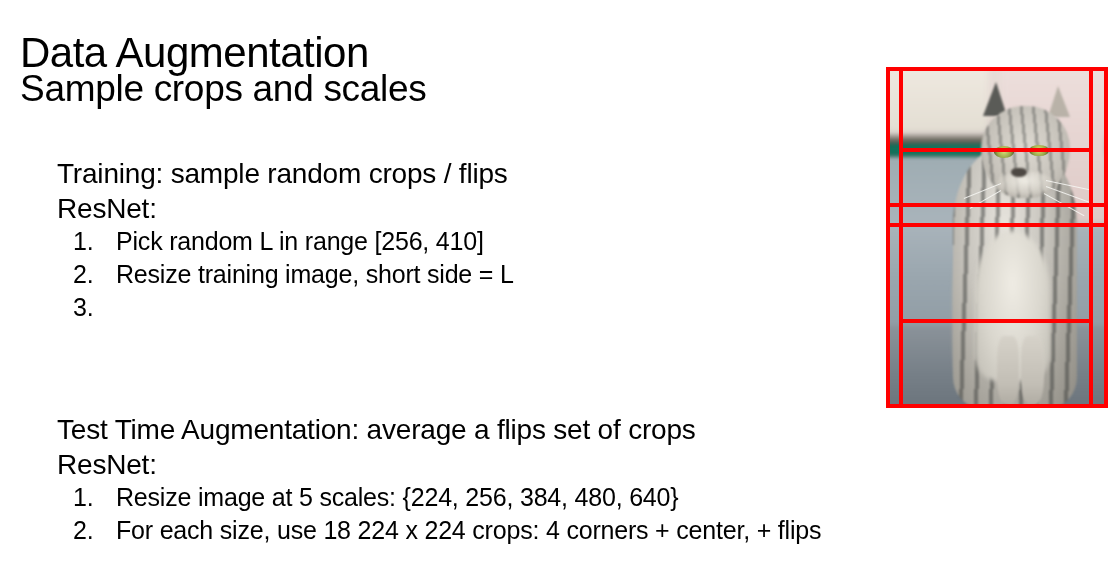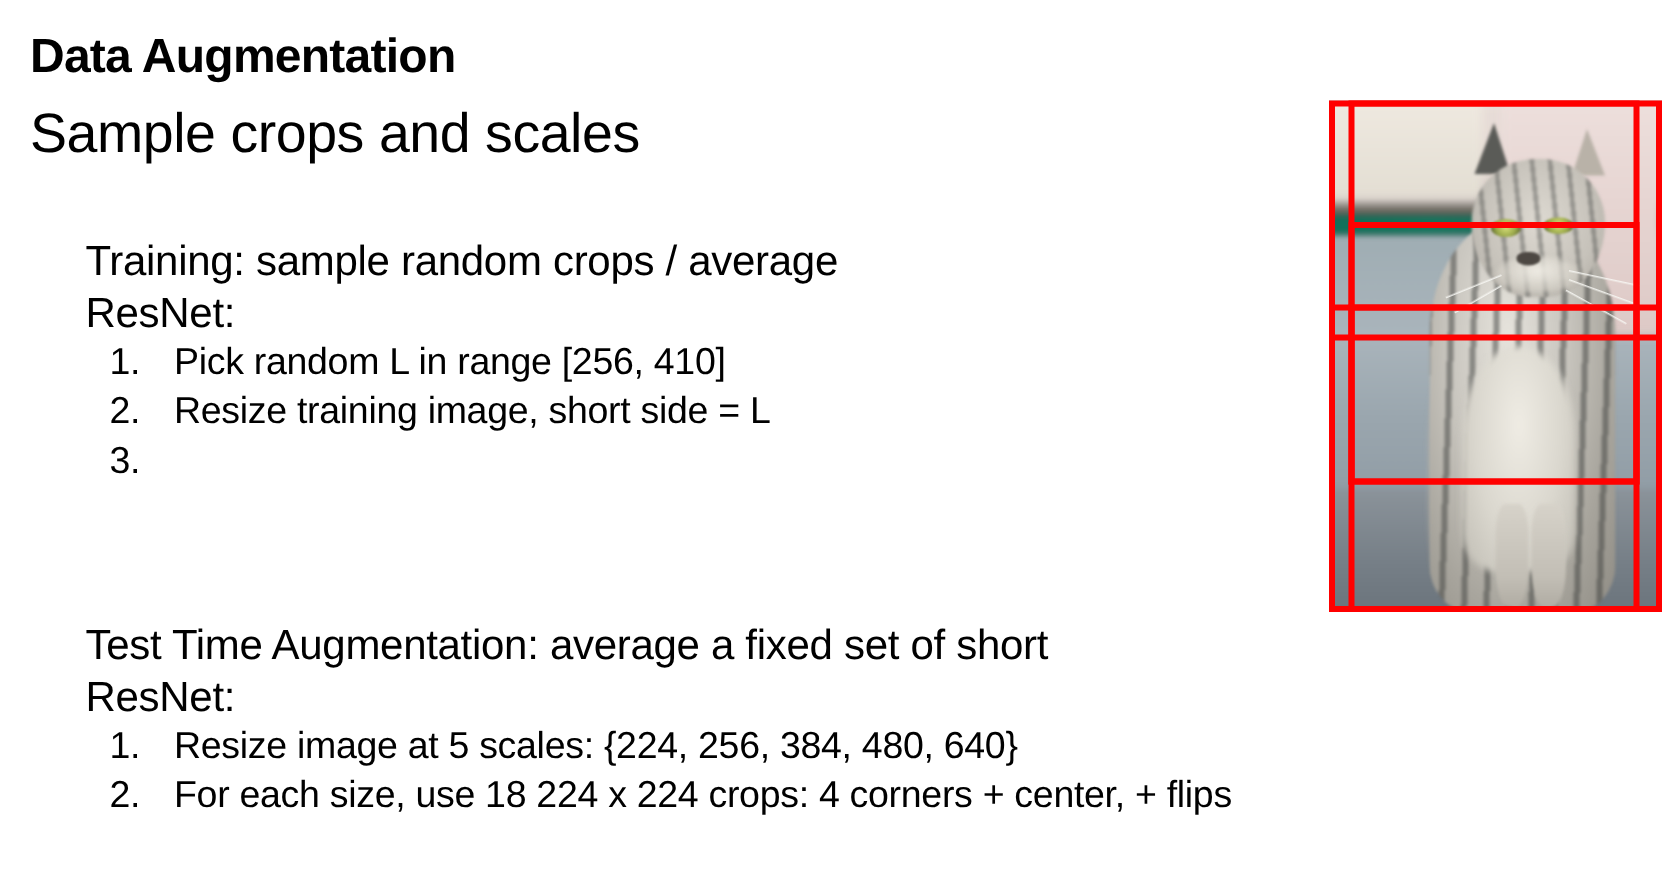--- a/index.html
+++ b/index.html
@@ -14,24 +14,24 @@
     overflow: hidden;
     font-family: "Liberation Sans", sans-serif;
     color: #000000;
     -webkit-font-smoothing: antialiased;
   }
 
   
   .slide-title {
     position: absolute;
     left: 20px;
-    top: 9px;
-    font-size: 32px;
+    top: 25px;
+    font-size: 42px;
     line-height: 56px;
-    font-weight: 700;
+    font-weight: 400;
     letter-spacing: -0.5px;
     white-space: nowrap;
   }
   .slide-subtitle {
     position: absolute;
     left: 20px;
     top: 66px;
     font-size: 37px;
     line-height: 46px;
     font-weight: 400;
@@ -267,39 +267,39 @@
 </style>
 </head>
 <body>
 
 <div class="slide-title">Data Augmentation</div>
 
 <div class="slide-subtitle">Sample crops and scales</div>
 
 <div class="block block-training">
   <div class="lead">
-    <b>Training</b><span>: sample random crops / average</span>
+    <b>Training</b><span>: sample random crops / flips</span>
   </div>
   <div class="sublabel">ResNet:</div>
   <ol class="steps">
     <li>
       <span class="num">1.</span><span>Pick random L in range [256, 410]</span>
     </li>
     <li>
       <span class="num">2.</span><span>Resize training image, short side = L</span>
     </li>
     <li>
       <span class="num">3.</span>
     </li>
   </ol>
 </div>
 
 <div class="block block-tta">
   <div class="lead">
-    <b>Test Time Augmentation</b><span>: average a fixed set of short</span>
+    <b>Test Time Augmentation</b><span>: average a flips set of crops</span>
   </div>
   <div class="sublabel">ResNet:</div>
   <ol class="steps">
     <li>
       <span class="num">1.</span><span>Resize image at 5 scales:  {224, 256, 384, 480, 640}</span>
     </li>
     <li>
       <span class="num">2.</span><span>For each size, use 18 224 x 224 crops: 4 corners + center, + flips</span>
     </li>
   </ol>

